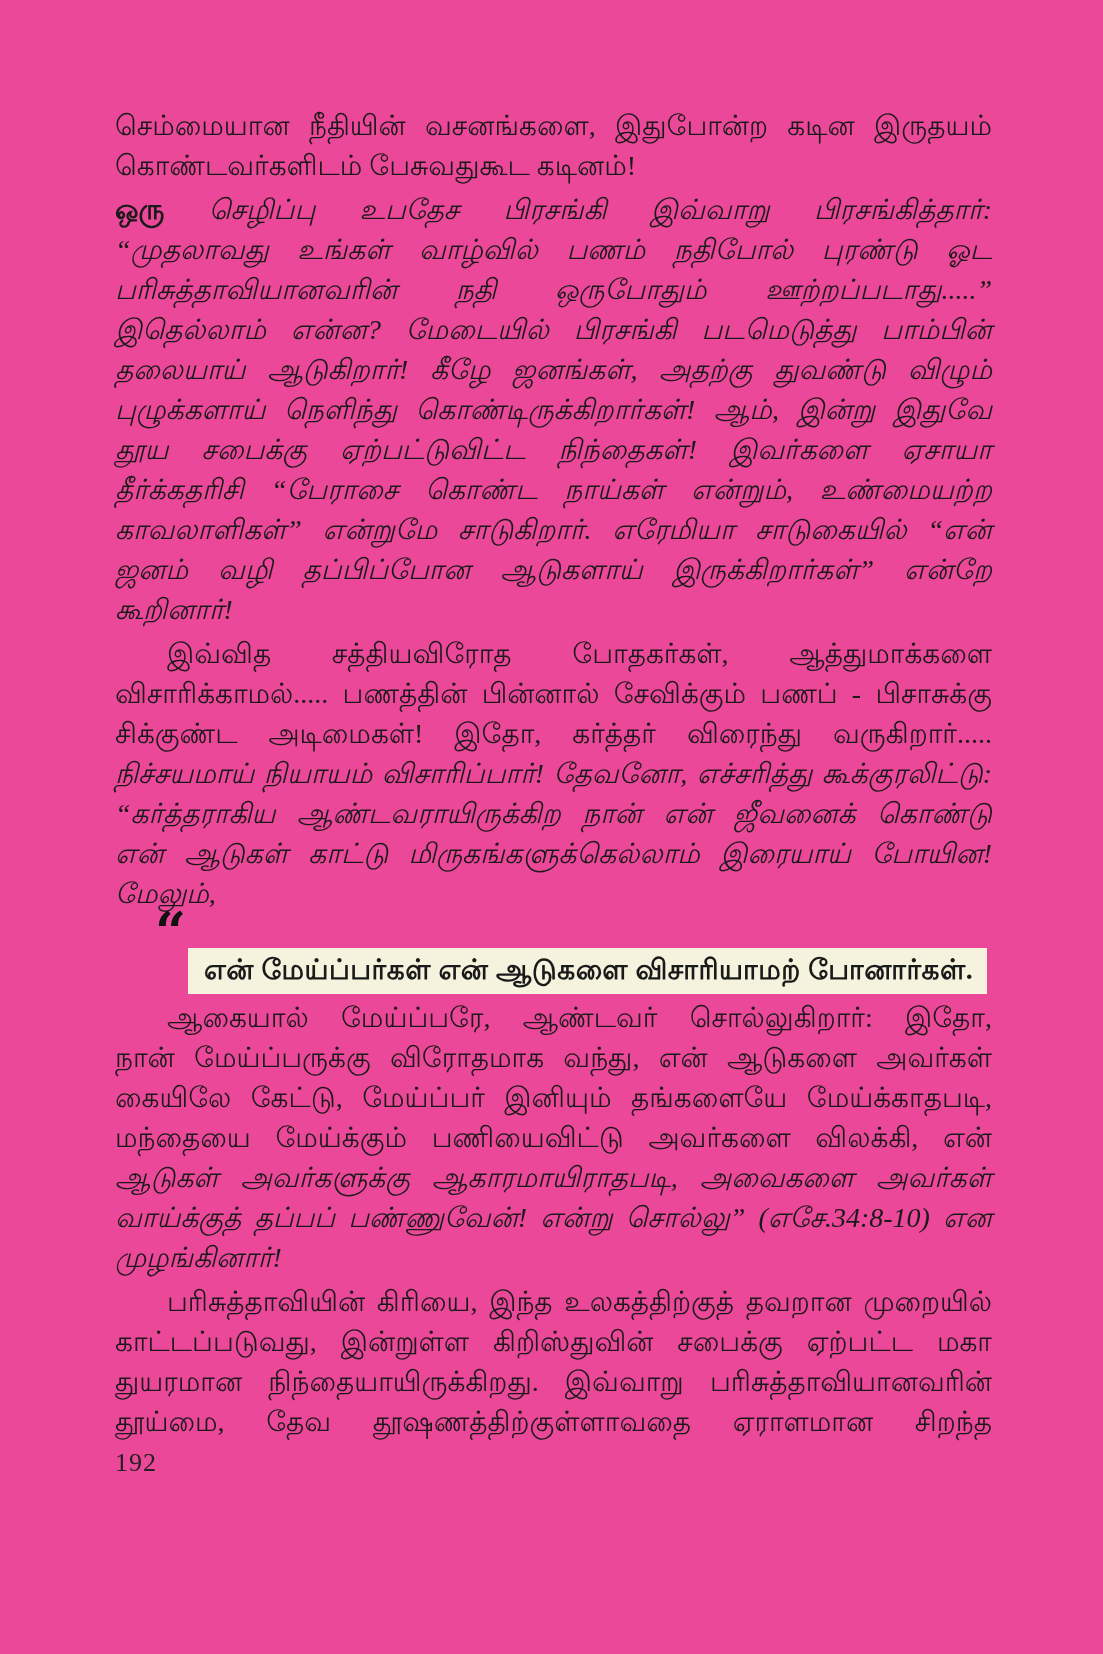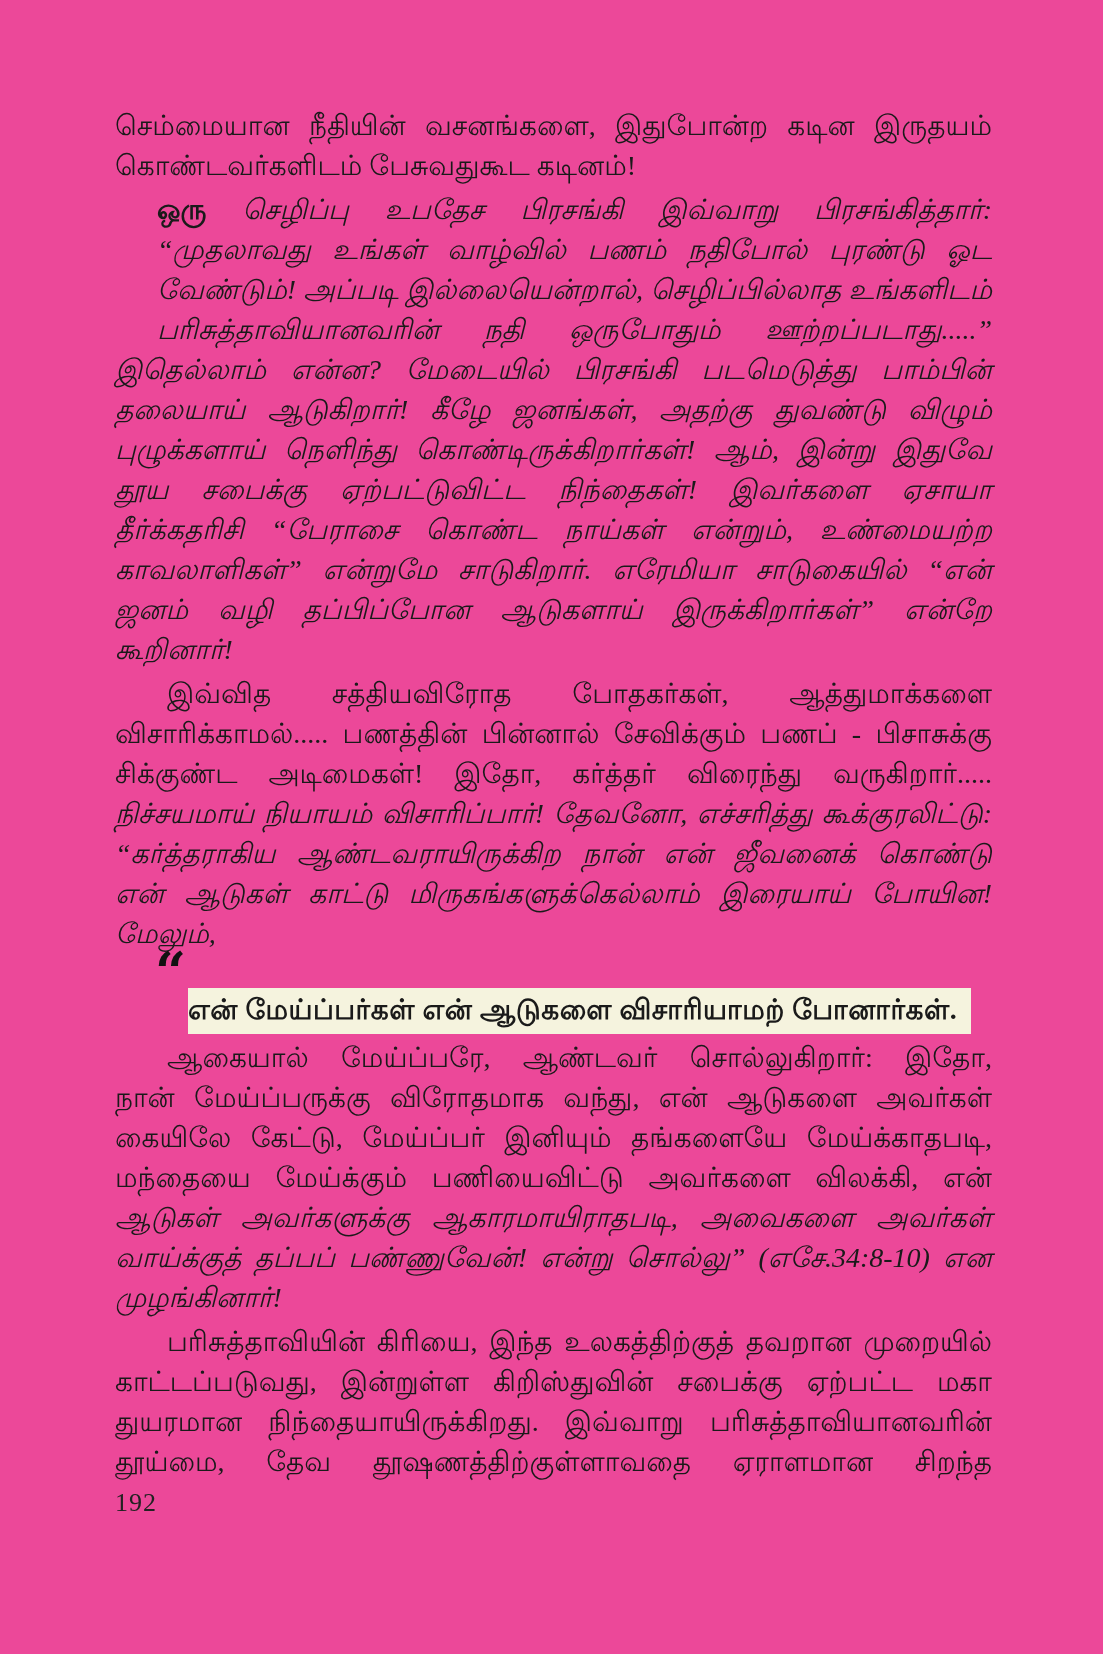--- a/index.html
+++ b/index.html
@@ -20,21 +20,21 @@
   .ln{
     font-size:28px;
     line-height:40px;
     white-space:nowrap;
     text-align:justify;
     text-align-last:justify;
   }
   .ln.short{text-align:center;text-align-last:left;white-space:normal;}
   .italic .ln, .ln.it{font-style:italic;}
   .indent-first .ln:first-child{text-indent:52px;}
-  .blockA{margin-left:42px;}
+  .blockA{}
   .lead-word{font-weight:bold;font-style:normal;}
   
   .pullquote{margin:2px 0 6px 73px;}
   .q-mark{
     font-size:54px;
     font-weight:bold;
     line-height:28px;
     height:30px;
     margin-left:-33px;
     letter-spacing:-2px;
@@ -43,21 +43,21 @@
   }
   .q-line{
     font-size:28px;
     font-weight:bold;
     line-height:44px;
     letter-spacing:0.5px;
     white-space:nowrap;
   }
   .q-line .hl{
     background:#f5f3de;
-    padding:6px 14px 9px 0;
+    padding:6px 14px 9px 16px;
   }
   .pagenum{
     font-size:26px;
     line-height:34px;
     margin-top:4px;
     color:#222;
     letter-spacing:1px;
   }
 </style>
 </head>
@@ -67,21 +67,20 @@
   <div class="body-col">
 
     <div class="para">
       <div class="ln">செம்மையான நீதியின் வசனங்களை, இதுபோன்ற கடின இருதயம்</div>
       <div class="ln short">கொண்டவர்களிடம் பேசுவதுகூட கடினம்!</div>
     </div>
 
     <div class="para italic">
       <div class="ln blockA"><span class="lead-word">ஒரு</span> <span>செழிப்பு உபதேச பிரசங்கி இவ்வாறு பிரசங்கித்தார்:</span></div>
       <div class="ln blockA">“முதலாவது உங்கள் வாழ்வில் பணம் நதிபோல் புரண்டு ஓட</div>
-      <div class="ln blockA">வேண்டும்! அப்படி இல்லையென்றால், செழிப்பில்லாத உங்களிடம்</div>
       <div class="ln blockA">பரிசுத்தாவியானவரின் நதி ஒருபோதும் ஊற்றப்படாது.....”</div>
       <div class="ln">இதெல்லாம் என்ன? மேடையில் பிரசங்கி படமெடுத்து பாம்பின்</div>
       <div class="ln">தலையாய் ஆடுகிறார்! கீழே ஜனங்கள், அதற்கு துவண்டு விழும்</div>
       <div class="ln">புழுக்களாய் நெளிந்து கொண்டிருக்கிறார்கள்! ஆம், இன்று இதுவே</div>
       <div class="ln">தூய சபைக்கு ஏற்பட்டுவிட்ட நிந்தைகள்! இவர்களை ஏசாயா</div>
       <div class="ln">தீர்க்கதரிசி “பேராசை கொண்ட நாய்கள் என்றும், உண்மையற்ற</div>
       <div class="ln">காவலாளிகள்” என்றுமே சாடுகிறார். எரேமியா சாடுகையில் “என்</div>
       <div class="ln">ஜனம் வழி தப்பிப்போன ஆடுகளாய் இருக்கிறார்கள்” என்றே</div>
       <div class="ln short">கூறினார்!</div>
     </div>

